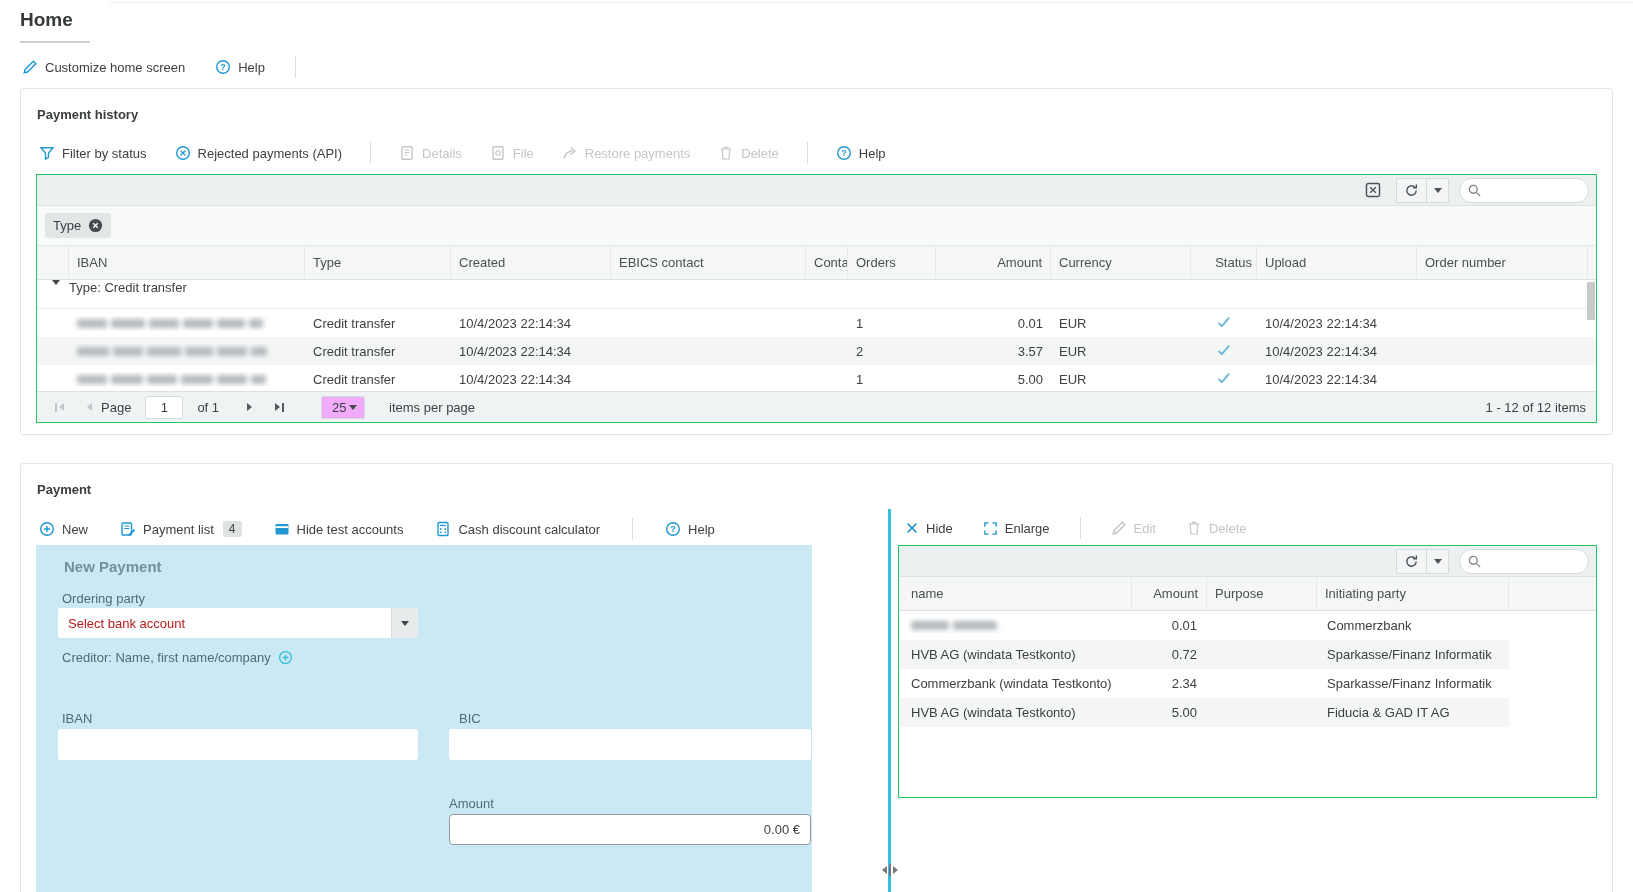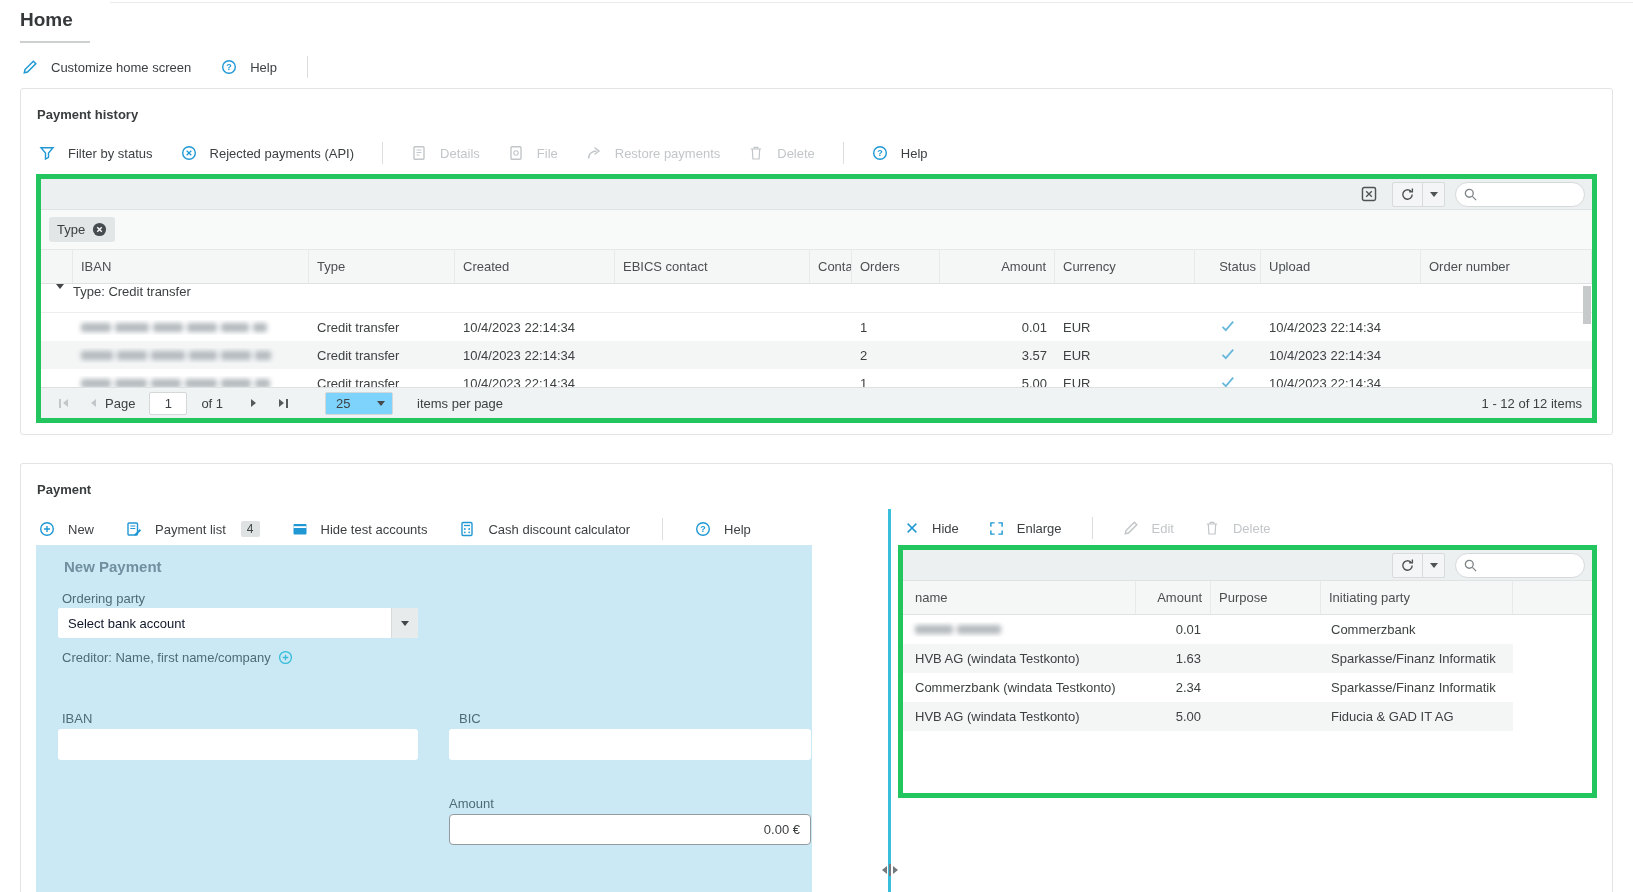--- a/index.html
+++ b/index.html
@@ -8,35 +8,35 @@
   .abs { position:absolute; }
   body { position:relative; }
 
   .top-hairline { position:absolute; left:110px; top:2px; right:0; height:1px; background:#eaebec; }
 
   
   .page-title { position:absolute; left:20px; top:9px; font-size:19px; font-weight:700; color:#36393a; }
   .title-underline { position:absolute; left:20px; top:41px; width:70px; height:2px; background:#cdd0d1; }
 
   .toolbar { display:flex; align-items:center; }
-  .tb-item { display:flex; align-items:center; gap:13px; cursor:pointer; color:#3d4143; white-space:nowrap; }
+  .tb-item { display:flex; align-items:center; gap:7px; cursor:pointer; color:#3d4143; white-space:nowrap; }
   .tb-item.disabled { color:#c2c6c8; cursor:default; }
   .tb-item .ic { display:inline-flex; }
   .vdiv { width:1px; height:22px; background:#dbdee0; align-self:center; }
 
   .ic svg { display:block; }
   .blue { color:#2098d4; }
   .cyan { color:#35bdd9; }
 
   
   .panel { position:absolute; background:#fff; border:1px solid #e2e4e5; border-radius:3px; }
   .panel-title { position:absolute; left:16px; top:18px; font-weight:700; color:#393d3e; }
 
   
-  .grid { position:absolute; border:5px solid #22c55e; background:#fff; }
+  .grid { position:absolute; border:1px solid #22c55e; background:#fff; }
   .grid-toolbar { height:31px; background:#edf0f1; border-bottom:1px solid #e0e3e4;
     display:flex; align-items:center; justify-content:flex-end; gap:10px; padding-right:7px; }
   .icon-btn { display:flex; align-items:center; justify-content:center; width:26px; height:24px; cursor:pointer; color:#4e5356; }
   .btn-group { display:flex; border:1px solid #d8dbdc; border-radius:2px; background:#f3f5f6; height:25px; }
   .btn-group .icon-btn { width:29px; height:23px; }
   .btn-group .icon-btn + .icon-btn { border-left:1px solid #d8dbdc; width:22px; }
   .searchbox { position:relative; width:130px; height:25px; background:#fff; border:1px solid #d5d9da; border-radius:13px; }
   .searchbox input { position:absolute; left:26px; top:1px; right:8px; height:21px; border:0; outline:none; background:transparent; font:inherit; width:96px; }
   .searchbox .mag { position:absolute; left:7px; top:4px; color:#7e8386; }
 
@@ -67,29 +67,29 @@
 
   .vscroll-thumb { position:absolute; width:8px; background:#c6caca; }
 
   
   .pager { position:absolute; left:0; right:0; bottom:0; height:31px; background:#f0f3f4; border-top:1px solid #dde0e1;
     display:flex; align-items:center; padding:0 10px; color:#3e4143; }
   .nav-btn { display:flex; align-items:center; gap:2px; width:24px; height:20px; justify-content:center; cursor:pointer; }
   .nav-btn.off { color:#c3c7c9; cursor:default; }
   .nav-btn.on { color:#565a5c; }
   .page-input { width:38px; height:23px; border:1px solid #d4d8d9; border-radius:2px; text-align:center; font:inherit; color:#3e4143; background:#fff; outline:none; }
-  .size-box { display:flex; align-items:center; justify-content:space-between; width:68px; height:23px; border:1px solid #d4d8d9; border-radius:2px; background:#7dd3fc; padding:0 7px 0 10px; cursor:pointer; }
+  .size-box { display:flex; align-items:center; justify-content:space-between; width:44px; height:23px; border:1px solid #d4d8d9; border-radius:2px; background:#f0abfc; padding:0 7px 0 10px; cursor:pointer; }
   .pager .spacer { flex:1; }
 
   
   .form-blue { position:absolute; background:#cbe8f5; }
   .form-title { position:absolute; font-size:15px; font-weight:600; color:#70909f; }
   .f-label { position:absolute; color:#4e6b76; }
   .combo { position:absolute; height:30px; background:#fff; border-radius:3px; display:flex; }
-  .combo input { flex:1; border:0; outline:none; font:inherit; color:#0f172a; padding:0 10px; border-radius:3px 0 0 3px; min-width:0; }
+  .combo input { flex:1; border:0; outline:none; font:inherit; color:#b91c1c; padding:0 10px; border-radius:3px 0 0 3px; min-width:0; }
   .combo .dd { width:27px; background:#e8ebec; border-left:1px solid #d6dadb; border-radius:0 3px 3px 0; display:flex; align-items:center; justify-content:center; color:#42474a; cursor:pointer; }
   .f-input { position:absolute; height:31px; background:#fff; border:0; border-radius:3px; font:inherit; outline:none; padding:0 10px; color:#3b3e3f; }
   .f-input.amount { border:1px solid #949b9e; border-radius:4px; text-align:right; }
 
   .badge { display:inline-block; background:#dfe2e3; border-radius:2px; padding:1px 6px; font-size:12px; color:#3f4345; margin-left:2px; }
 
   
   .pl-hdr { grid-template-columns:233px 75px 110px 192px auto; }
   .pl-row { display:grid; grid-template-columns:233px 75px 110px 192px; width:610px; height:29px; align-items:center; }
   .pl-row > div { padding:0 10px; overflow:hidden; white-space:nowrap; }
@@ -532,21 +532,21 @@
     <div><span class="redacted">
           <i style="width:38px"></i>
           <i style="width:44px"></i>
         </span></div>
     <div>0.01</div>
     <div></div>
     <div>Commerzbank</div>
   </div>
   <div class="pl-row row-alt">
     <div>HVB AG (windata Testkonto)</div>
-    <div>1.63</div>
+    <div>0.72</div>
     <div></div>
     <div>Sparkasse/Finanz Informatik</div>
   </div>
   <div class="pl-row">
     <div>Commerzbank (windata Testkonto)</div>
     <div>2.34</div>
     <div></div>
     <div>Sparkasse/Finanz Informatik</div>
   </div>
   <div class="pl-row row-alt">

